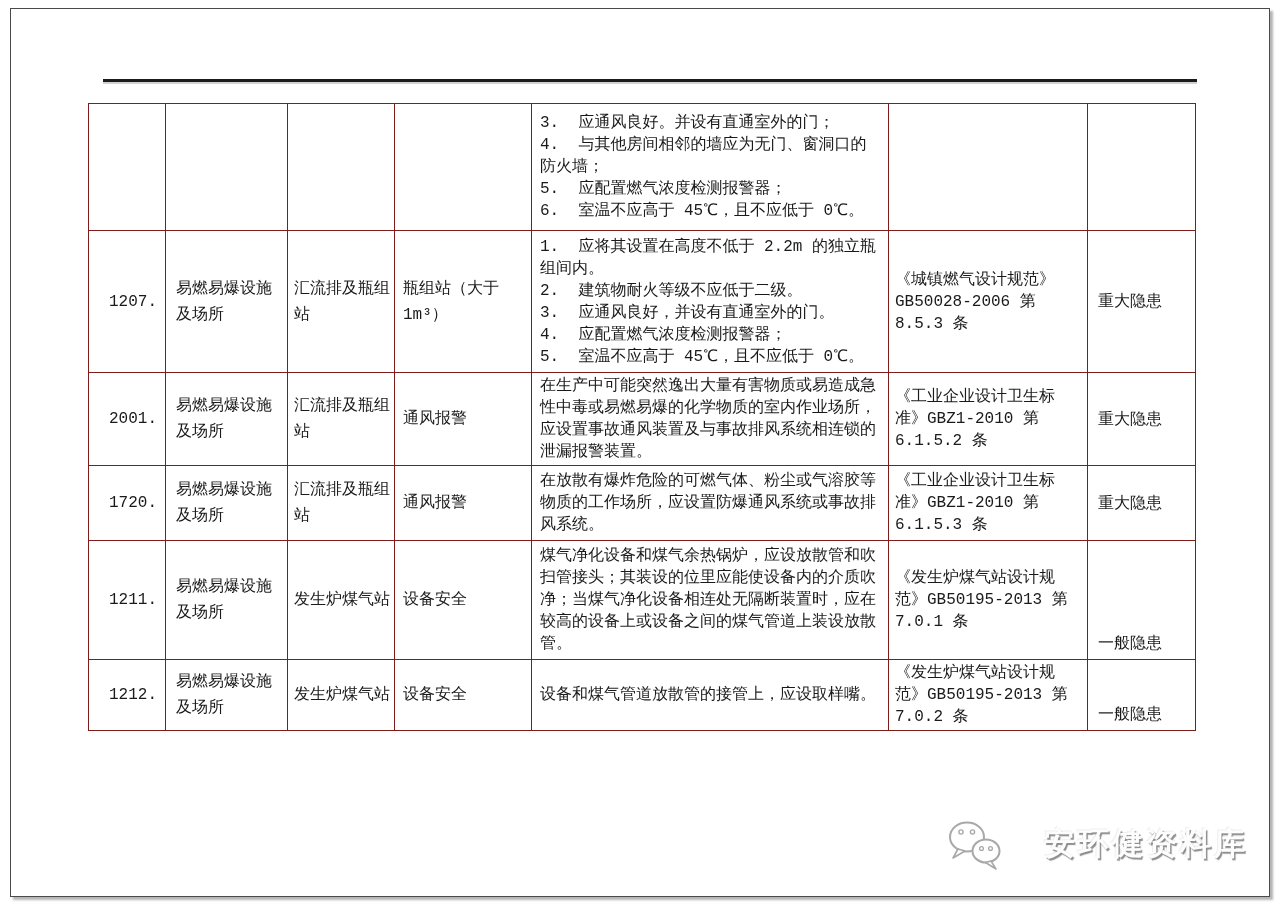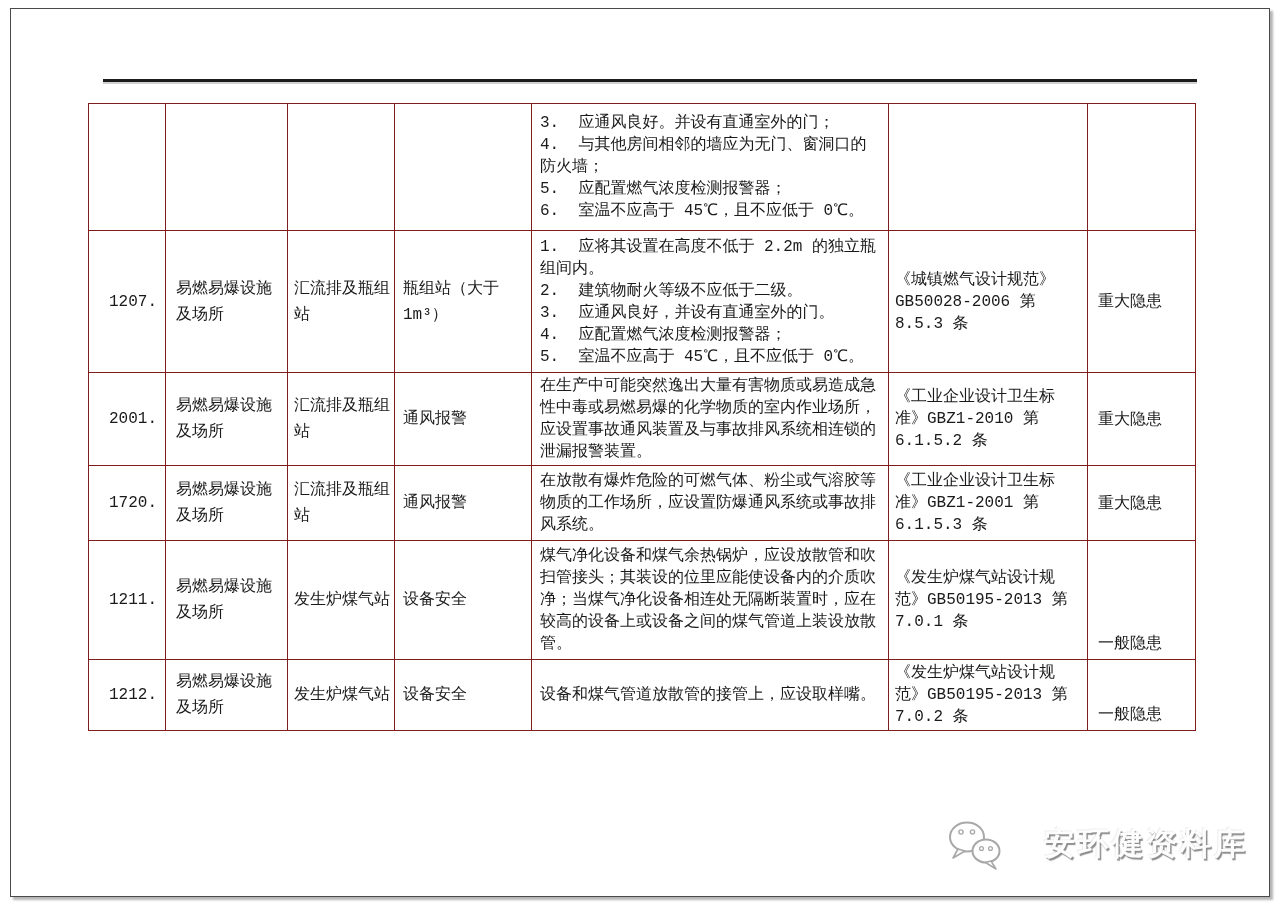--- a/index.html
+++ b/index.html
@@ -101,21 +101,21 @@
       <td class="c-desc">在生产中可能突然逸出大量有害物质或易造成急性中毒或易燃易爆的化学物质的室内作业场所，应设置事故通风装置及与事故排风系统相连锁的泄漏报警装置。</td>
       <td class="c-basis">《工业企业设计卫生标准》GBZ1-2010 第 6.1.5.2 条</td>
       <td class="c-level">重大隐患</td>
     </tr>
     <tr class="r4">
       <td class="c-num">1720.</td>
       <td class="c-cat">易燃易爆设施及场所</td>
       <td class="c-sta">汇流排及瓶组站</td>
       <td class="c-item">通风报警</td>
       <td class="c-desc">在放散有爆炸危险的可燃气体、粉尘或气溶胶等物质的工作场所，应设置防爆通风系统或事故排风系统。</td>
-      <td class="c-basis">《工业企业设计卫生标准》GBZ1-2001 第 6.1.5.3 条</td>
+      <td class="c-basis">《工业企业设计卫生标准》GBZ1-2010 第 6.1.5.3 条</td>
       <td class="c-level">重大隐患</td>
     </tr>
     <tr class="r5">
       <td class="c-num">1211.</td>
       <td class="c-cat">易燃易爆设施及场所</td>
       <td class="c-sta">发生炉煤气站</td>
       <td class="c-item">设备安全</td>
       <td class="c-desc">煤气净化设备和煤气余热锅炉，应设放散管和吹扫管接头；其装设的位里应能使设备内的介质吹净；当煤气净化设备相连处无隔断装置时，应在较高的设备上或设备之间的煤气管道上装设放散管。</td>
       <td class="c-basis">《发生炉煤气站设计规范》GB50195-2013 第 7.0.1 条</td>
       <td class="c-level level-bottom">一般隐患</td>

